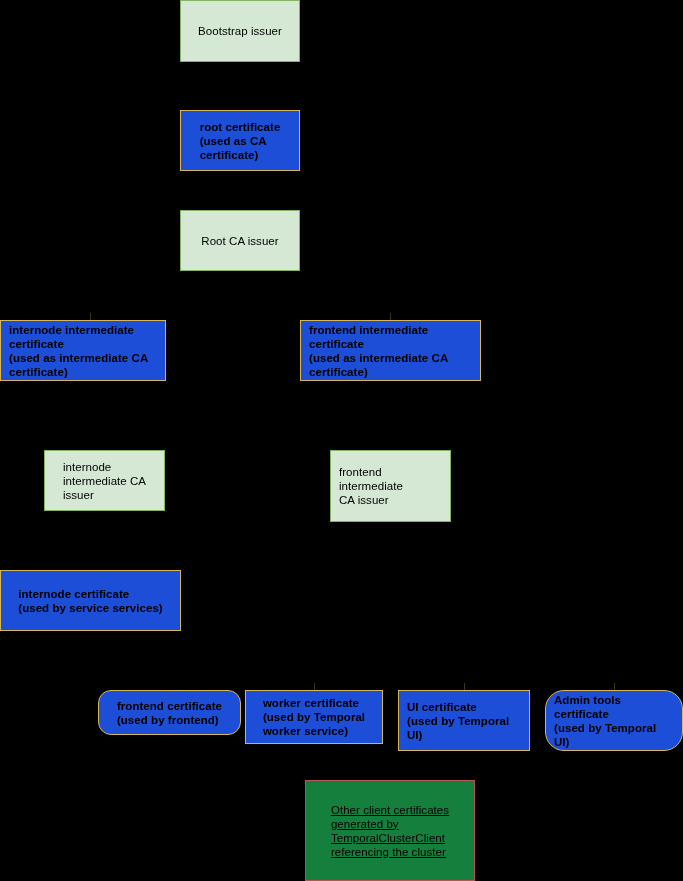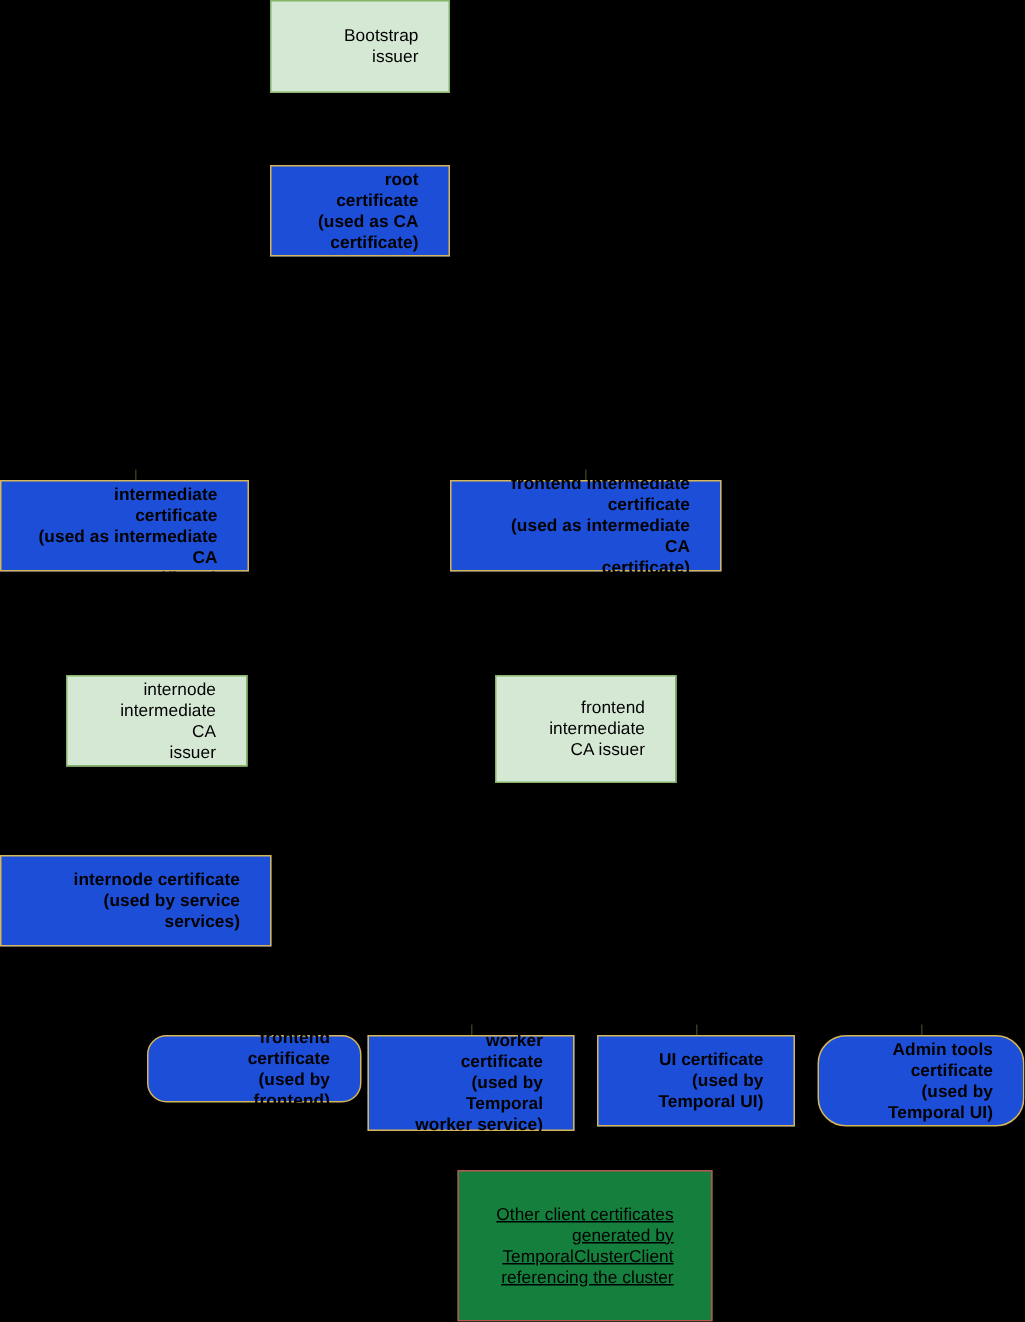--- a/index.html
+++ b/index.html
@@ -22,27 +22,27 @@
     width: 683px;
     height: 881px;
     background: #000000;
   }
   .node {
     position: absolute;
     box-sizing: border-box;
     display: flex;
     align-items: center;
     justify-content: center;
-    text-align: right;
+    text-align: left;
     font-size: 11.5px;
     line-height: 14px;
     color: #000000;
     border-width: 1px;
     border-style: solid;
-    padding: 2px 20px;
+    padding: 2px 8px;
     white-space: pre-line;
     letter-spacing: 0.05px;
   }
   .node-issuer {
     background: #d5e8d4;
     border-color: #82b366;
   }
   .node-yellow {
     background: #1d4ed8;
     border-color: #d6b656;
@@ -70,20 +70,21 @@
   <div class="edge-stub" style="left:314px; top:683px; height:8px;"></div>
   <div class="edge-stub" style="left:464px; top:683px; height:8px;"></div>
   <div class="edge-stub" style="left:614px; top:683px; height:8px;"></div>
 
   <div class="node node-issuer" style="left:180px; top:0px; width:120px; height:62px;">Bootstrap issuer</div>
 
   <div class="node node-yellow" style="left:180px; top:110px; width:120px; height:61px;">root certificate
 (used as CA
 certificate)</div>
 
+  <div class="node node-issuer" style="left:180px; top:210px; width:120px; height:61px;">Root CA issuer</div>
 
   <div class="node node-yellow" style="left:0px; top:320px; width:166px; height:61px;">internode intermediate certificate
 (used as intermediate CA
 certificate)</div>
 
   <div class="node node-yellow" style="left:300px; top:320px; width:181px; height:61px;">frontend intermediate certificate
 (used as intermediate CA
 certificate)</div>
 
   <div class="node node-issuer" style="left:30px; top:450px; width:121px; height:61px;margin-left:14px;">internode
@@ -92,21 +93,21 @@
 
   <div class="node node-issuer" style="left:330px; top:450px; width:121px; height:72px;">frontend intermediate
 CA issuer</div>
 
   <div class="node node-yellow" style="left:0px; top:570px; width:181px; height:61px;">internode certificate
 (used by service services)</div>
 
   <div class="node node-yellow" style="left:98px; top:690px; width:143px; height:45px;border-radius:13px;">frontend certificate
 (used by frontend)</div>
 
-  <div class="node node-yellow" style="left:245px; top:690px; width:138px; height:64px;">worker certificate
+  <div class="node node-yellow" style="left:245px; top:690px; width:138px; height:54px;">worker certificate
 (used by Temporal
 worker service)</div>
 
   <div class="node node-yellow" style="left:398px; top:690px; width:132px; height:61px;">UI certificate
 (used by Temporal UI)</div>
 
   <div class="node node-yellow" style="left:545px; top:690px; width:138px; height:61px;border-radius:19px;">Admin tools certificate
 (used by Temporal UI)</div>
 
   <div class="node node-other" style="left:305px; top:780px; width:170px; height:101px;">Other client certificates

